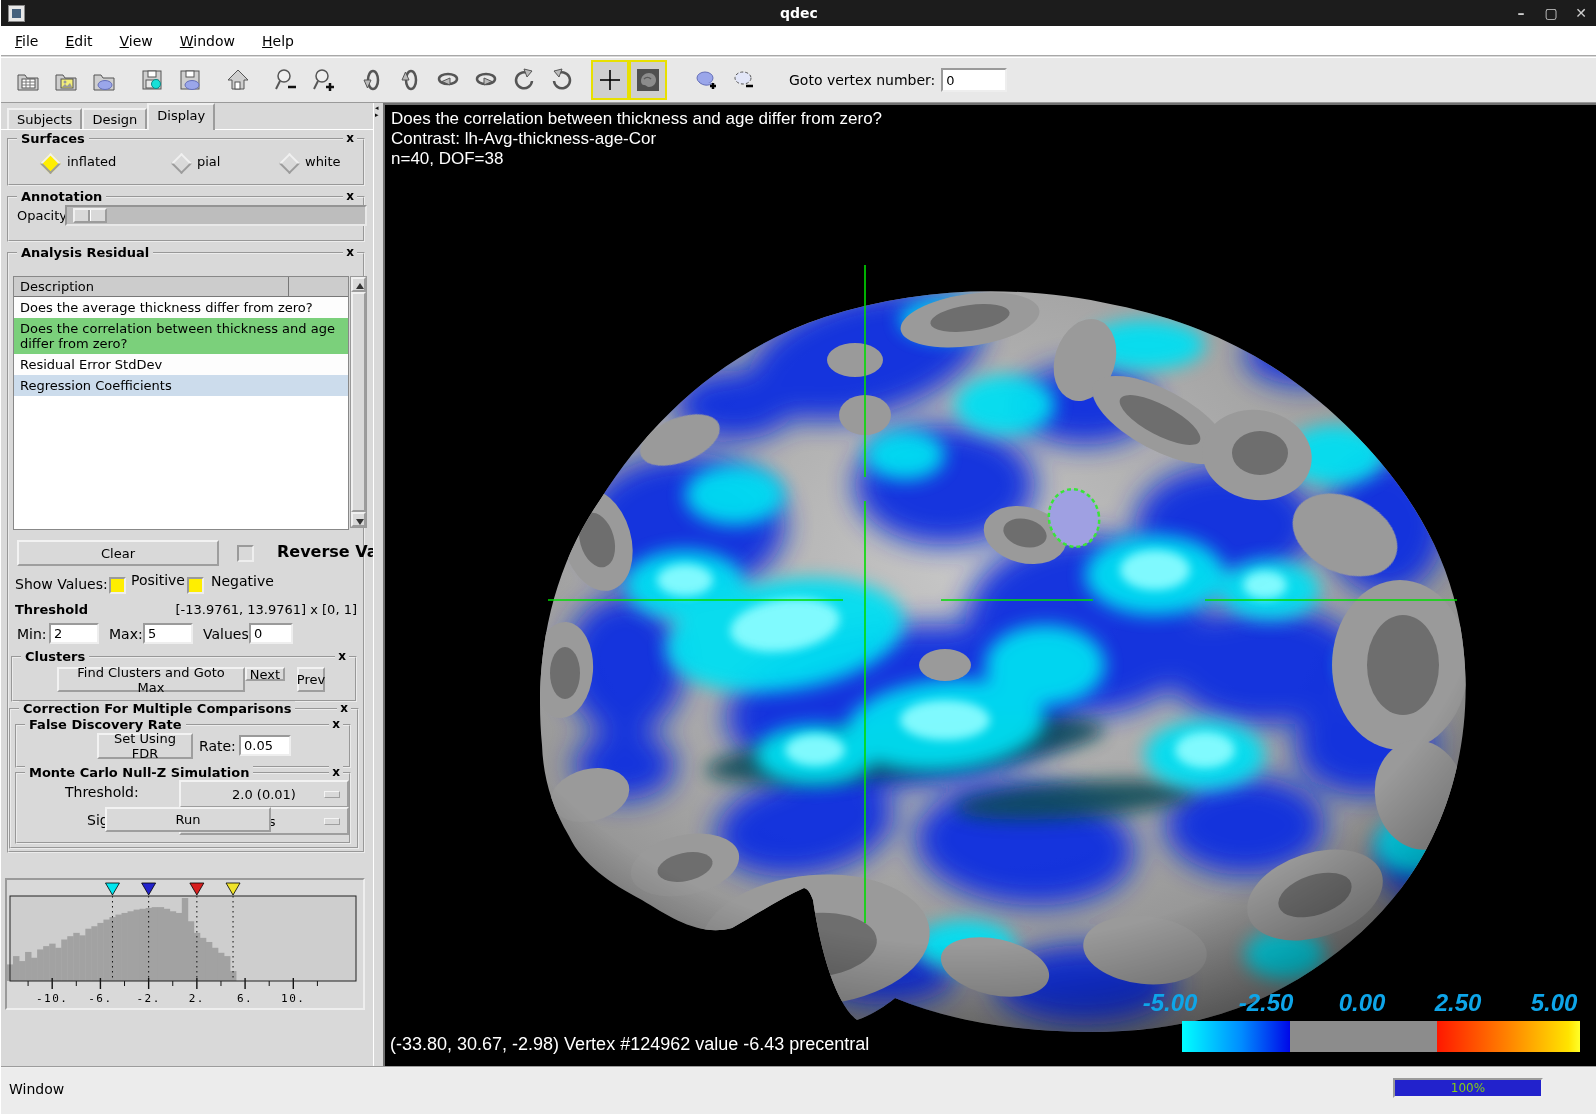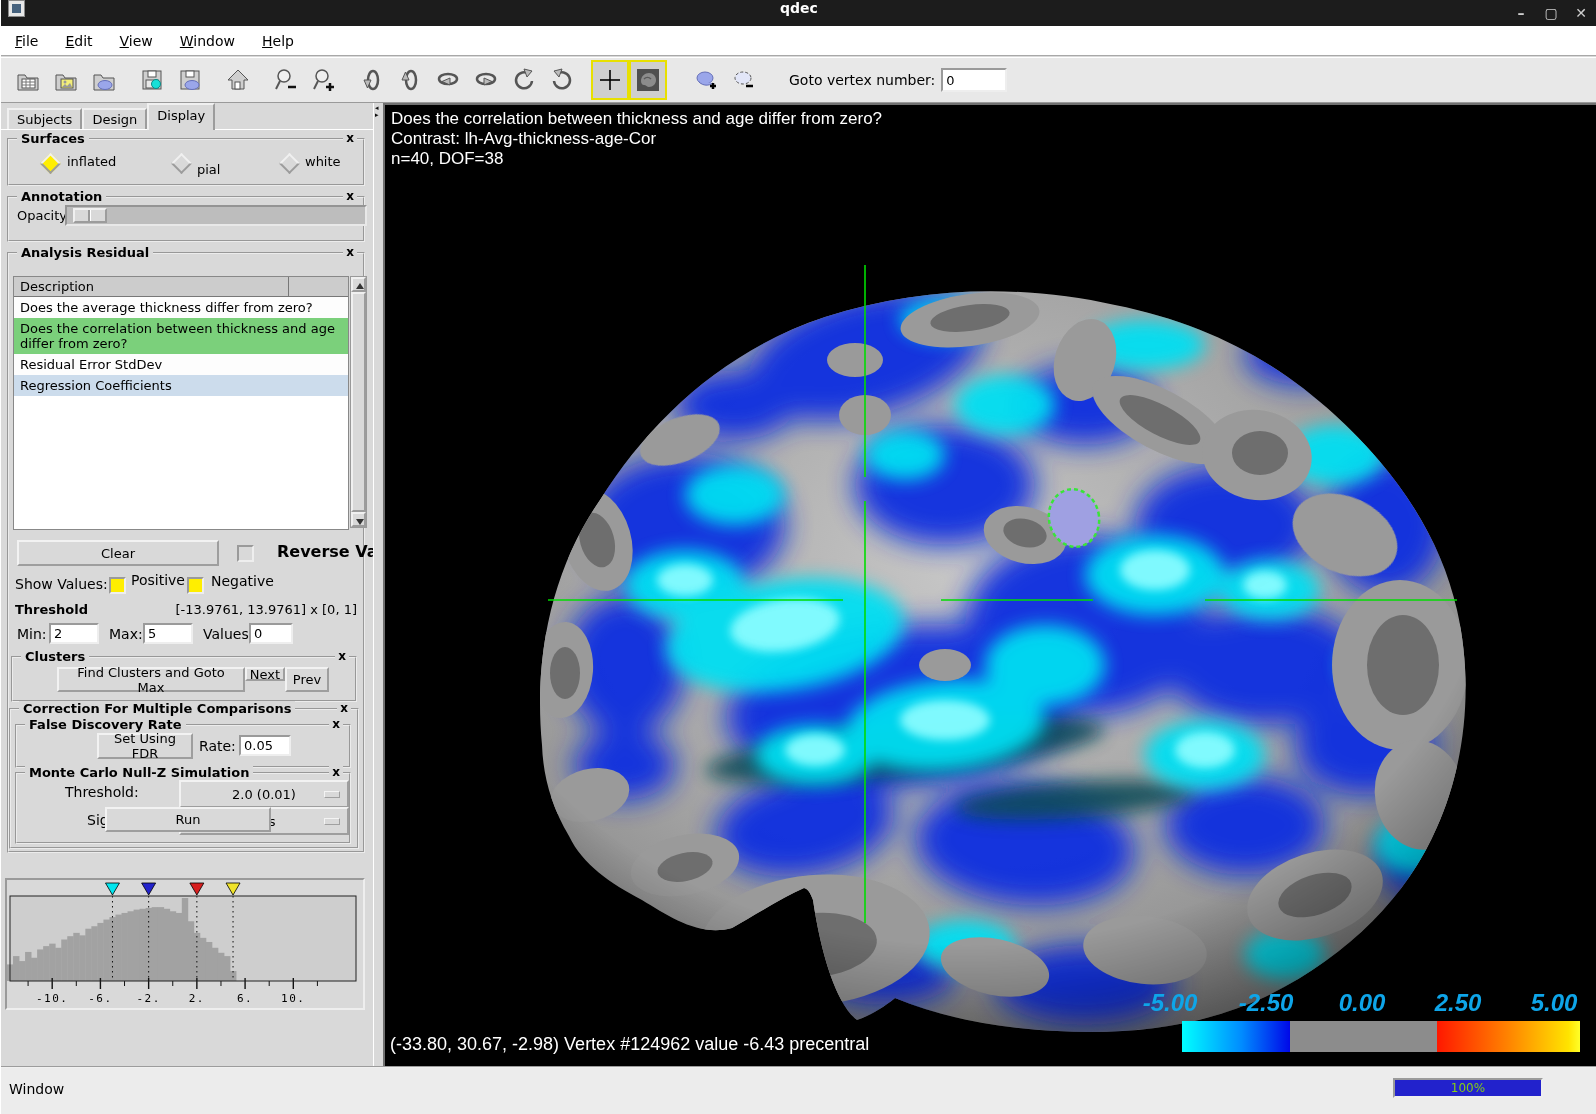--- a/index.html
+++ b/index.html
@@ -1,21 +1,21 @@
 <!DOCTYPE html>
 <html><head>
 <meta charset="utf-8">
 <style>
   html,body{margin:0;padding:0;background:#444;}
   .window{position:relative;width:1596px;height:1114px;background:#d9d9d9;
           font-family:"DejaVu Sans",sans-serif;font-size:13px;color:#000;overflow:hidden;
           border-left:1px solid #fff;border-right:1px solid #555;}
   
   .titlebar{position:absolute;left:0;top:0;width:100%;height:26px;background:#1c1c1c;
-            display:flex;align-items:flex-start;}
+            display:flex;align-items:center;}
   .app-icon{width:15px;height:15px;margin-left:7px;background:#e8e8e8;border:1px solid #888;
             display:inline-block;}
   .app-icon span{display:block;width:9px;height:9px;margin:3px;background:#46627e;}
   .title-text{position:absolute;left:0;right:0;text-align:center;color:#fff;
               font-weight:bold;font-size:14px;}
   .win-controls{position:absolute;right:8px;top:0;height:26px;display:flex;align-items:center;gap:14px;}
   .win-btn{color:#cfcfcf;font-size:14px;font-weight:bold;width:16px;text-align:center;cursor:default;}
   
   .menubar{position:absolute;left:0;top:26px;width:100%;height:30px;background:#fff;
            border-bottom:1px solid #a8a8a8;display:flex;align-items:center;padding-left:14px;box-sizing:border-box;gap:27px;}
@@ -275,21 +275,21 @@
       <span class="tab active">Display</span>
     </div>
     <div class="panel-body">
 
       <div class="groupbox" style="left:6px;top:8px;width:354px;height:44px;">
         <span class="gb-title">Surfaces</span>
         <span class="gb-x">x</span>
         <span class="radio-diamond radio-on" style="left:34px;top:16px;"></span>
         <span class="lbl" style="left:58px;top:14px;">inflated</span>
         <span class="radio-diamond" style="left:165px;top:16px;"></span>
-        <span class="lbl" style="left:188px;top:14px;margin-top:8px;">pial</span>
+        <span class="lbl" style="left:188px;top:14px;">pial</span>
         <span class="radio-diamond" style="left:273px;top:16px;"></span>
         <span class="lbl" style="left:296px;top:14px;">white</span>
       </div>
 
       <div class="groupbox" style="left:6px;top:66px;width:354px;height:42px;">
         <span class="gb-title">Annotation</span>
         <span class="gb-x">x</span>
         <span class="lbl" style="left:8px;top:10px;">Opacity:</span>
         <div class="slider-trough">
           <div class="slider-thumb"></div>
@@ -336,21 +336,21 @@
         <span class="lbl" style="left:100px;top:372px;font-size:14px;">Max:</span>
         <input class="tk-entry" style="left: 134px; top: 369px; width: 40px;" value="5">
         <span class="lbl" style="left:194px;top:372px;font-size:14px;">Values:</span>
         <input class="tk-entry" style="left: 240px; top: 369px; width: 34px;" value="0">
 
         <div class="groupbox" style="left:2px;top:402px;width:342px;height:42px;">
           <span class="gb-title">Clusters</span>
           <span class="gb-x">x</span>
           <button class="tk-btn" style="left:44px;top:9px;width:188px;height:25px;">Find Clusters and Goto Max</button>
           <button class="tk-btn" style="left:232px;top:9px;width:40px;height:14px;">Next</button>
-          <button class="tk-btn" style="left:272px;top:9px;width:44px;height:25px;">Prev</button>
+          <button class="tk-btn" style="left:284px;top:9px;width:28px;height:25px;">Prev</button>
         </div>
 
         <div class="groupbox" style="left:0px;top:454px;width:346px;height:137px;">
           <span class="gb-title">Correction For Multiple Comparisons</span>
           <span class="gb-x">x</span>
 
           <div class="groupbox" style="left:4px;top:14px;width:332px;height:40px;">
             <span class="gb-title">False Discovery Rate</span>
             <span class="gb-x">x</span>
             <button class="tk-btn" style="left:80px;top:7px;width:96px;height:26px;">Set Using FDR</button>

